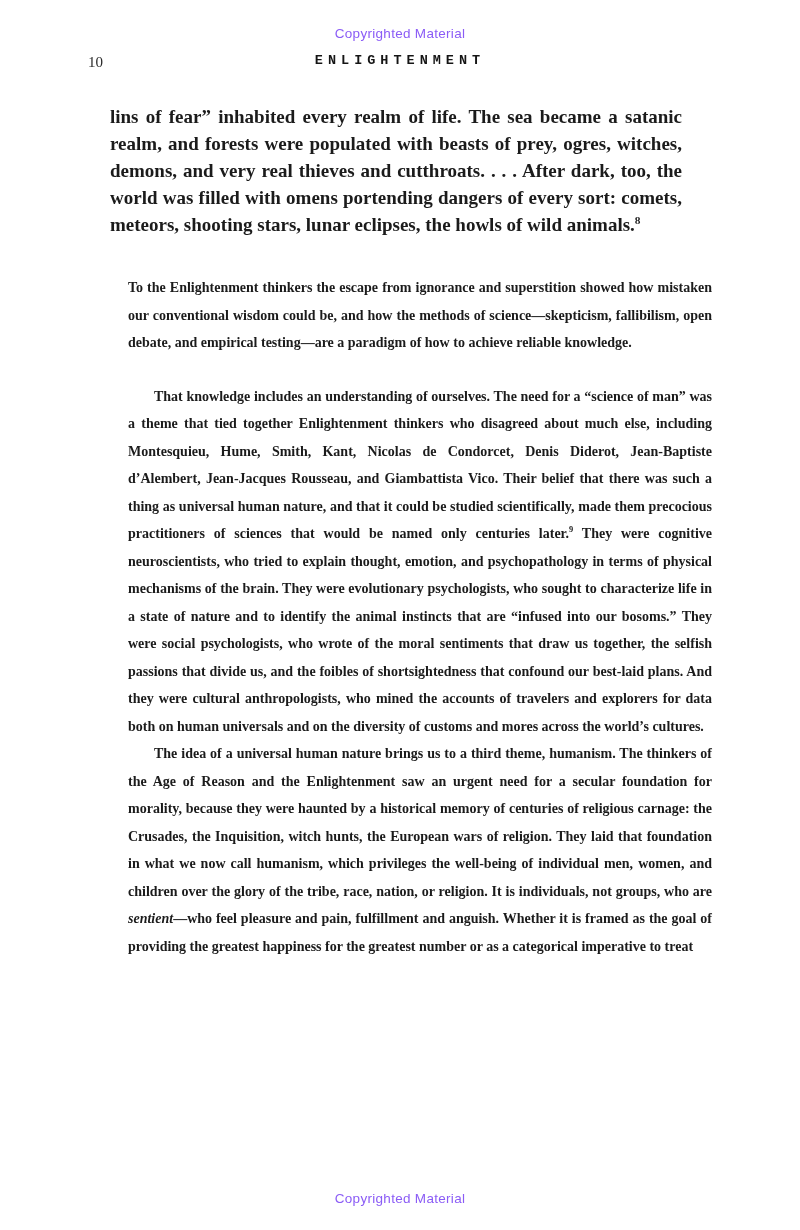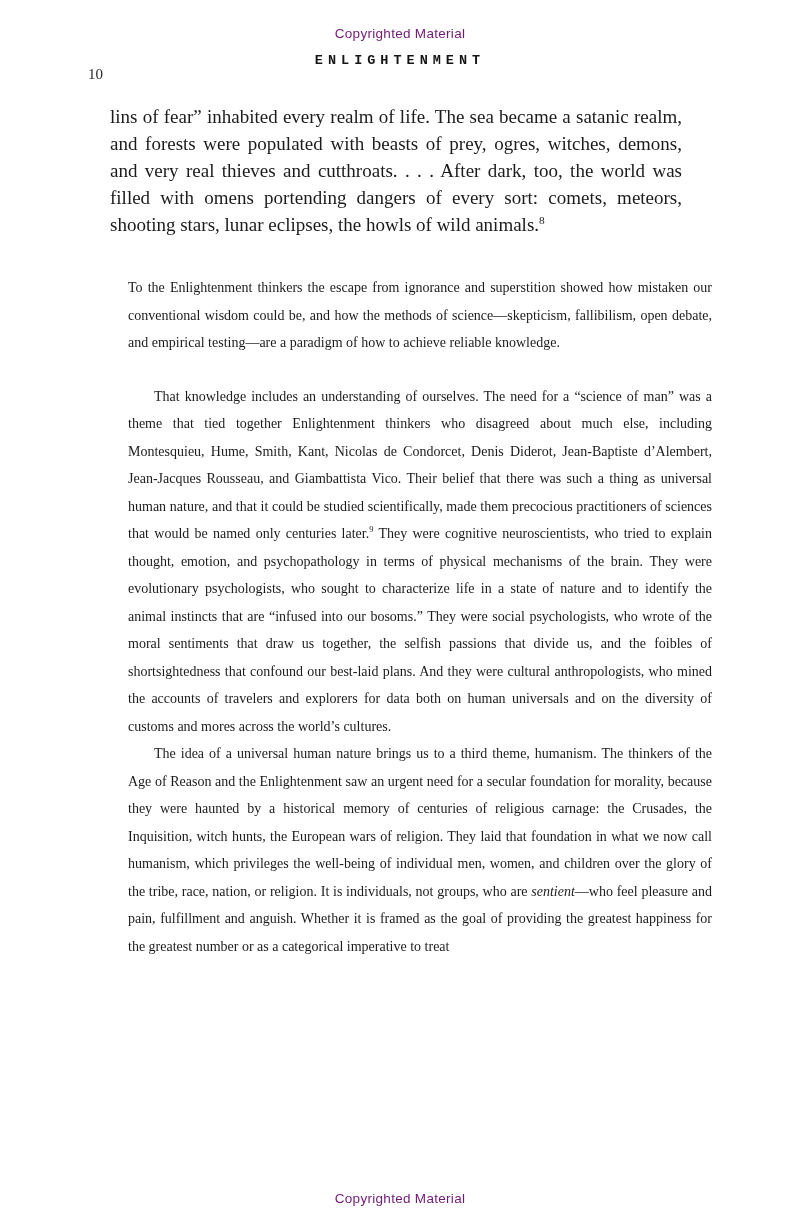--- a/index.html
+++ b/index.html
@@ -15,55 +15,56 @@
     font-family: "Liberation Serif", serif;
     color: #1b1b1b;
     box-sizing: border-box;
     overflow: hidden;
   }
   .copyright {
     text-align: center;
     font-family: "Liberation Sans", sans-serif;
     font-size: 13.5px;
     letter-spacing: 0.3px;
-    color: #701a75;
+    color: #8b5cf6;
   }
   .copyright-top {
     padding-top: 26px;
   }
   .copyright-bottom {
     position: absolute;
     left: 0;
     right: 0;
     bottom: 24px;
   }
   .running-header {
     position: relative;
     margin-top: 12px;
     height: 22px;
   }
   .page-number {
     position: absolute;
     left: 88px;
-    top: 13px;
+    top: 1px;
     font-size: 15px;
     font-family: "Liberation Serif", serif;
     color: #2a2a2a;
   }
   .running-head {
     text-align: center;
     font-family: Liberation Mono, monospace;
     font-weight: 700;
     font-size: 13.5px;
     letter-spacing: 5px;
     color: #151515;
   }
   .body-column {
     margin: 28px 88px 0 88px;
     text-align: justify;
+    font-weight: bold;
   }
   .block-quote {
     margin: 0 30px 0 22px;
     font-size: 19px;
     line-height: 27px;
     text-align: justify;
   }
   .paragraphs {
     margin-top: 36px;
     font-size: 14px;

